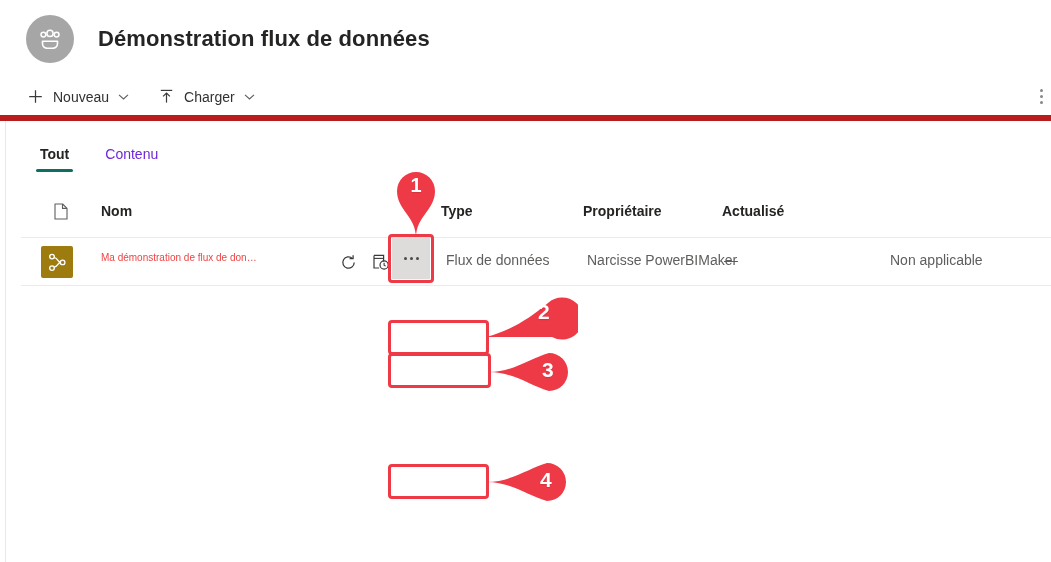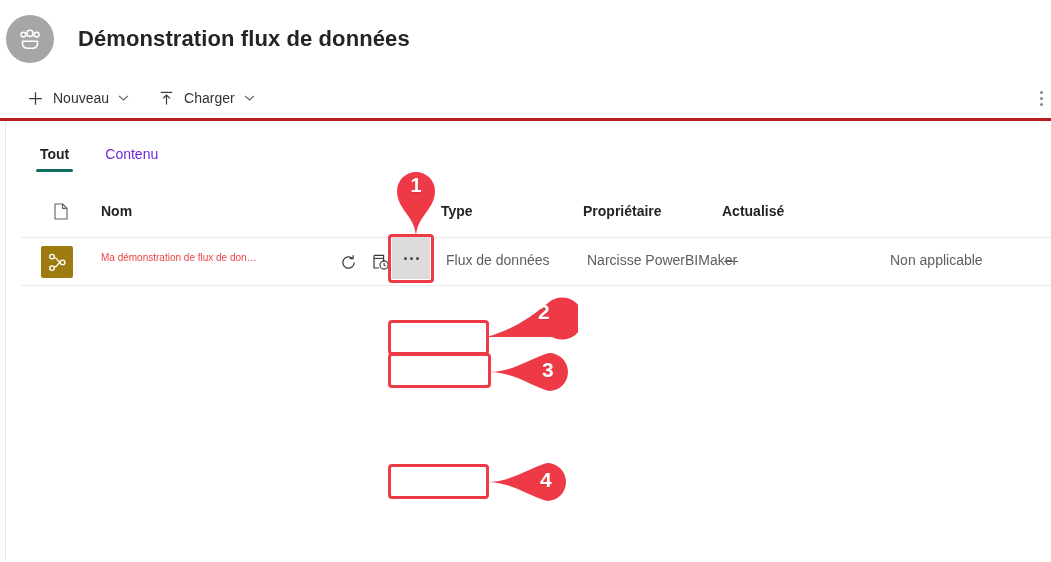--- a/index.html
+++ b/index.html
@@ -21,21 +21,21 @@
   }
 
   
   .header {
     position: absolute;
     left: 0; top: 0;
     width: 1051px;
     height: 78px;
     display: flex;
     align-items: center;
-    padding-left: 6px;
+    padding-left: 26px;
     background: #ffffff;
   }
 
   .ws-avatar {
     width: 48px;
     height: 48px;
     border-radius: 50%;
     background: #a6a6a6;
     display: flex;
     align-items: center;
@@ -55,21 +55,21 @@
 
   
   .toolbar {
     position: absolute;
     left: 0; top: 78px;
     width: 1051px;
     height: 43px;
     display: flex;
     align-items: center;
     padding-left: 20px;
-    border-bottom: 3px solid #b91c1c;
+    border-bottom: 6px solid #b91c1c;
     background: #ffffff;
   }
 
   .tb-btn {
     display: flex;
     align-items: center;
     height: 32px;
     padding: 0 6px;
     border-radius: 2px;
     cursor: pointer;

